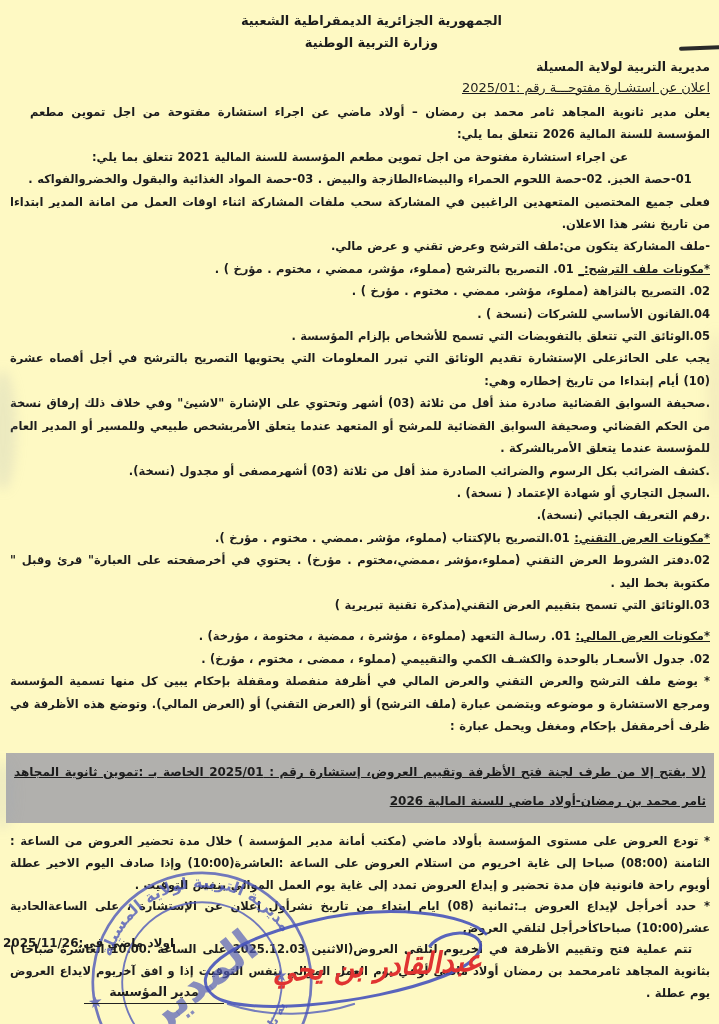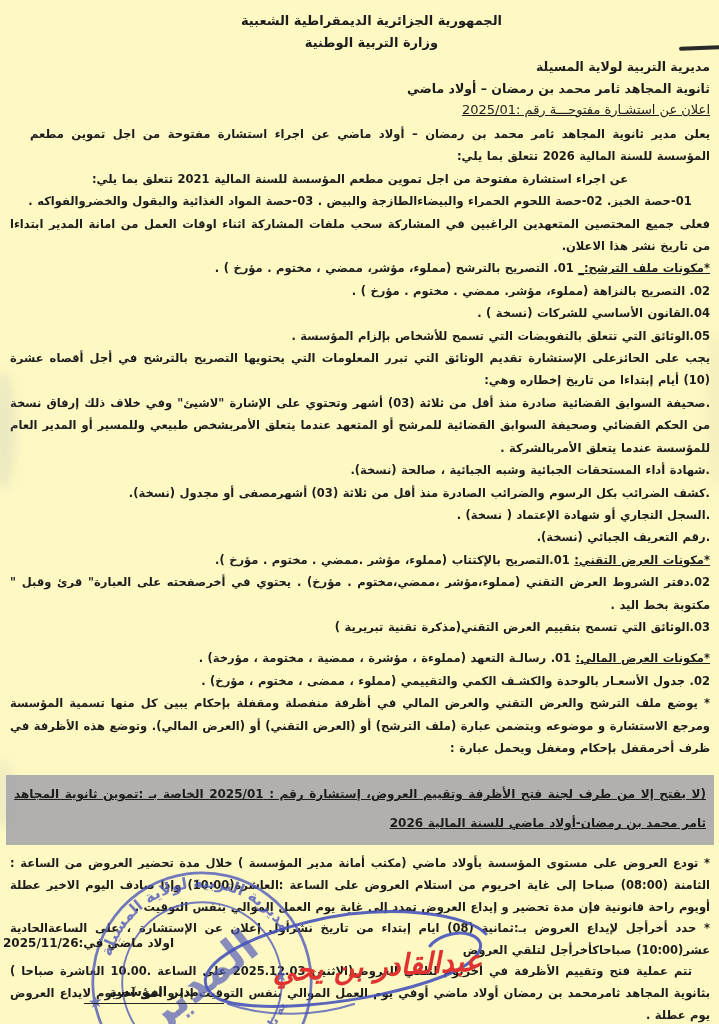--- a/index.html
+++ b/index.html
@@ -81,35 +81,34 @@
 <div class="page">
 
   <div class="smudge a"></div>
   <div class="smudge b"></div>
   <div class="smudge c"></div>
   <div class="artifact-dash"></div>
 
   <div class="hdr-center republic">الجمهورية الجزائرية الديمقراطية الشعبية</div>
   <div class="hdr-center ministry">وزارة التربية الوطنية</div>
   <div class="hdr-right directorate">مديرية التربية لولاية المسيلة</div>
-  <div class="hdr-right school">ثانوية المجاهد ثامر محمد بن رمضان – أولاد ماضي</div>
   <div class="ann-title">اعلان عن استشـارة مفتوحـــة رقم :2025/01</div>
 
   <div class="doc-body">
       <div class="p lead">يعلن مدير ثانوية المجاهد ثامر محمد بن رمضان – أولاد ماضي عن اجراء استشارة مفتوحة من اجل تموين مطعم المؤسسة للسنة المالية 2026 تتعلق بما يلي:</div>
       <div class="p center">عن اجراء استشارة مفتوحة من اجل تموين مطعم المؤسسة للسنة المالية 2021 تتعلق بما يلي:</div>
       <div class="p center">01-حصة الخبز.    02-حصة اللحوم الحمراء والبيضاءالطازجة والبيض .   03-حصة المواد الغذائية والبقول والخضروالفواكه .</div>
       <div class="p plain">فعلى جميع المختصين المتعهدين الراغبين في المشاركة سحب ملفات المشاركة اثناء اوقات العمل من امانة المدير ابتداءا من تاريخ نشر هذا الاعلان.</div>
+      <div class="p plain">-ملف المشاركة يتكون من:ملف الترشح وعرض تقني و عرض مالي.</div>
       <div class="p labeled"><span class="plabel">*مكونات ملف الترشح:_</span> <span>01. التصريح بالترشح (مملوء، مؤشر، ممضي ، مختوم . مؤرخ ) .</span></div>
       <div class="p plain">02. التصريح بالنزاهة (مملوء، مؤشر. ممضي . مختوم . مؤرخ ) .</div>
       <div class="p plain">04.القانون الأساسي للشركات (نسخة ) .</div>
       <div class="p plain">05.الوثائق التي تتعلق بالتفويضات التي تسمح للأشخاص بإلزام المؤسسة .</div>
       <div class="p plain">يجب على الحائزعلى الإستشارة تقديم الوثائق التي تبرر المعلومات التي يحتويها التصريح بالترشح في أجل أقصاه عشرة (10) أيام إبتداءا من تاريخ إخطاره وهي:</div>
       <div class="p plain">.صحيفة السوابق القضائية صادرة منذ أقل من ثلاثة (03) أشهر وتحتوي على الإشارة "لاشيئ" وفي خلاف ذلك إرفاق نسخة من الحكم القضائي وصحيفة السوابق القضائية للمرشح أو المتعهد عندما يتعلق الأمربشخص طبيعي وللمسير أو المدير العام للمؤسسة عندما يتعلق الأمربالشركة .</div>
-      <div class="p plain">.شهادة أداء المستحقات الجبائية وشبه الجبائية ، صالحة (نسخة).</div>
       <div class="p plain">.كشف الضرائب بكل الرسوم والضرائب الصادرة منذ أقل من ثلاثة (03) أشهرمصفى أو مجدول (نسخة).</div>
       <div class="p plain">.السجل التجاري أو شهادة الإعتماد ( نسخة) .</div>
       <div class="p plain">.رقم التعريف الجبائي (نسخة).</div>
       <div class="p labeled"><span class="plabel">*مكونات العرض التقني:</span> <span>01.التصريح بالإكتتاب (مملوء، مؤشر .ممضي . مختوم . مؤرخ ).</span></div>
       <div class="p plain">02.دفتر الشروط العرض التقني (مملوء،مؤشر ،ممضي،مختوم . مؤرخ) . يحتوي في أخرصفحته على العبارة" قرئ وقبل " مكتوبة بخط اليد .</div>
       <div class="p plain">03.الوثائق التي تسمح بتقييم العرض التقني(مذكرة تقنية تبريرية )</div>
       <div class="p labeled gap-top"><span class="plabel">*مكونات العرض المالي:</span> <span>01. رسالـة التعهد (مملوءة ، مؤشرة ، ممضية ، مختومة ، مؤرخة) .</span></div>
       <div class="p plain">02. جدول الأسعـار بالوحدة والكشـف الكمي والتقييمي (مملوء ، ممضى ، مختوم ، مؤرخ) .</div>
       <div class="p plain">* يوضع ملف الترشح والعرض التقني والعرض المالي في أظرفة منفصلة ومقفلة بإحكام يبين كل منها تسمية المؤسسة ومرجع الاستشارة و موضوعه ويتضمن عبارة (ملف الترشح) أو (العرض التقني) أو (العرض المالي). وتوضع هذه الأظرفة في ظرف أخرمقفل بإحكام ومغفل ويحمل عبارة :</div>
       <div class="p highlight">(لا يفتح إلا من طرف لجنة فتح الأظرفة وتقييم العروض، إستشارة رقم : 2025/01 الخاصة بـ :تموين ثانوية المجاهد ثامر محمد بن رمضان-أولاد ماضي للسنة المالية 2026</div>

